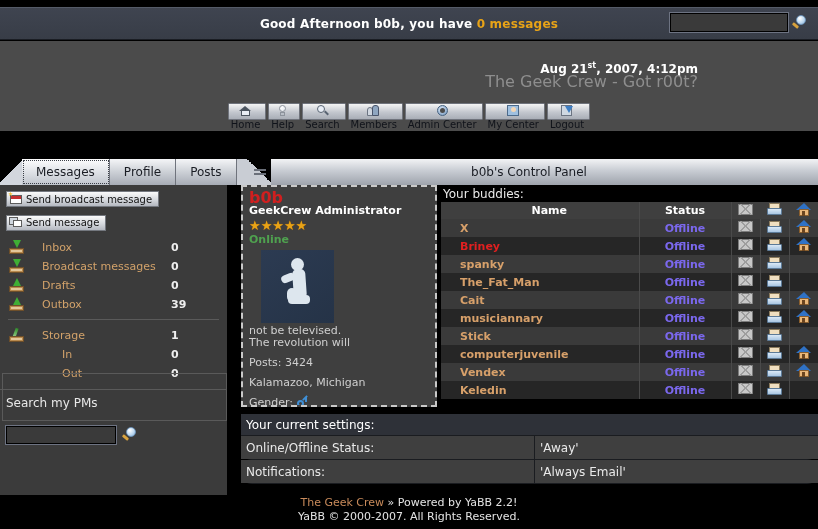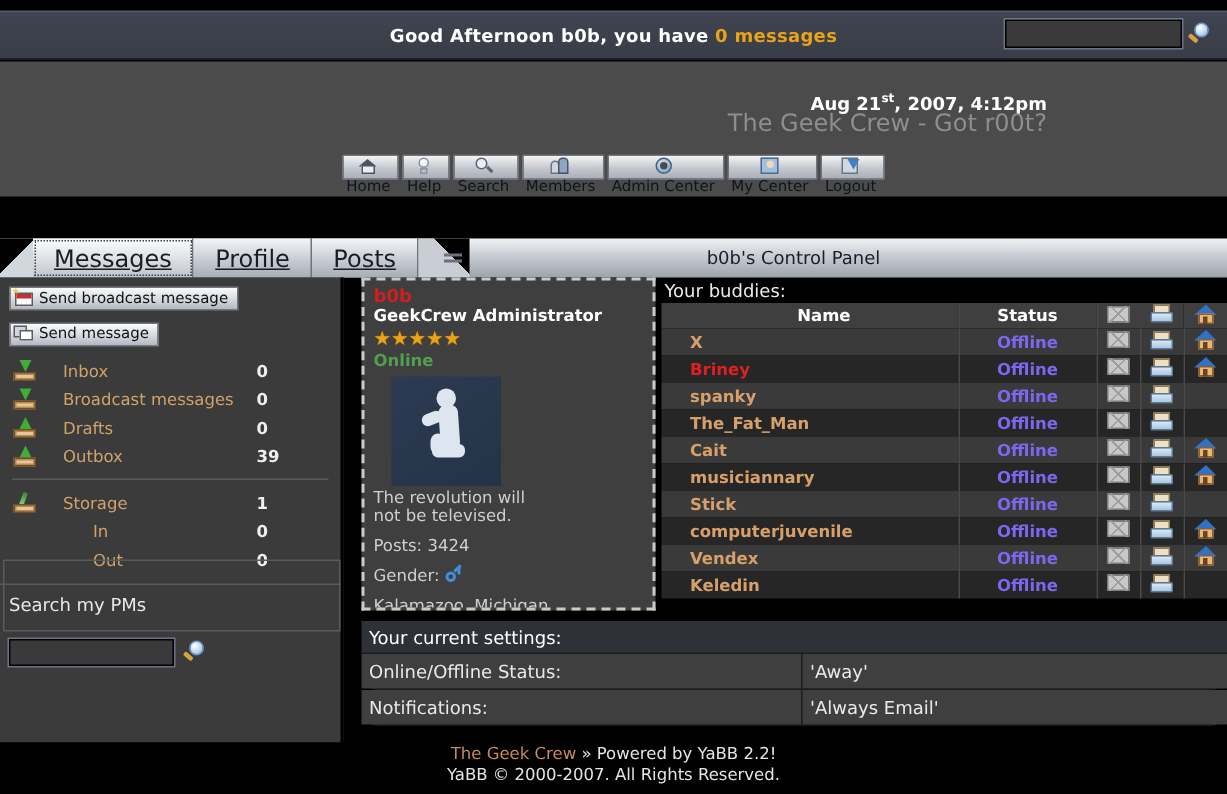--- a/index.html
+++ b/index.html
@@ -92,24 +92,23 @@
     position:absolute; left:0; top:4px; width:818px; height:26px;
     background:linear-gradient(#f2f3f5,#c8ccd3 45%,#9ea3ac);
   }
   .tabL{
     position:absolute; left:0; top:4px; width:22px; height:26px;
     background:linear-gradient(135deg,#000 0 48%,#d2d6dd 48% 100%);
   }
   .tabs{ position:absolute; left:22px; top:4px; height:26px; display:flex; align-items:stretch; }
   .tab{
     display:flex; align-items:center; padding:0 14px;
-    font-size:16px; color:#1a1d24; cursor:pointer;
+    font-size:12px; color:#1a1d24; cursor:pointer;
     background:linear-gradient(#f4f5f7,#ccd0d6 50%,#a7acb5);
     border-right:1px solid #6f737c;
-    text-decoration:underline;
   }
   .tab.active{
     background:linear-gradient(#fdfdfe,#dfe2e7 50%,#bfc4cc);
     outline:1px dotted #3b3f47; outline-offset:-2px;
     font-weight:normal;
   }
   .tabEnd{
     width:34px;
     background:linear-gradient(225deg,#000 0 40%,#c9cdd4 40% 100%);
     border-right:none;
@@ -175,21 +174,21 @@
   .sb-outline{ position:absolute; left:2px; top:188px; width:225px; height:48px; border:1px solid #5a5a5a; }
 
   
   .profile{
     position:absolute; left:241px; top:0; width:196px; height:222px;
     background:#3f3f3f;
     border:2px dashed #c9c9c9;
     padding:4px 6px;
     overflow:hidden;
   }
-  .p-name{ font-size:12px; font-weight:bold; color:#d01f1f; line-height:13px; }
+  .p-name{ font-size:16px; font-weight:bold; color:#d01f1f; line-height:13px; }
   .p-rank{ font-size:11px; font-weight:bold; color:#ffffff; line-height:14px; }
   .p-stars{ line-height:12px; margin:1px 0 0 0; }
   .p-stars span{ color:#e8a317; font-size:13px; letter-spacing:0px; text-shadow:0 0 1px #b06a00; }
   .p-online{ font-size:11px; font-weight:bold; color:#4fa14f; line-height:14px; margin-top:1px; }
   .p-avatar{
     width:73px; height:73px; margin:3px 0 2px 12px; position:relative;
     background:linear-gradient(145deg,#2c3b52,#253347);
   }
   .p-avatar .head{position:absolute;left:30px;top:8px;width:13px;height:13px;border-radius:50%;background:#dde6ee;}
   .p-avatar .torso{position:absolute;left:32px;top:19px;width:13px;height:30px;border-radius:5px;background:#dde6ee;transform:rotate(-4deg);}
@@ -443,27 +442,27 @@
       <div class="p-rank">GeekCrew Administrator</div>
       <div class="p-stars"><span>★★★★★</span></div>
       <div class="p-online">Online</div>
       <div class="p-avatar">
         <span class="head"></span>
           <span class="arm"></span>
           <span class="torso"></span>
           <span class="knee"></span>
           <span class="leg"></span>
       </div>
+      <div class="p-sig">not be televised.</div>
       <div class="p-sig">The revolution will</div>
-      <div class="p-sig">not be televised.</div>
       <div class="p-meta">Posts: 3424</div>
+      <div class="p-meta">Kalamazoo, Michigan</div>
       <div class="p-meta"><span>Gender:</span>
         <span class="gender-ico"><span class="cir"></span><span class="ar"></span><span class="ar2"></span></span>
       </div>
-      <div class="p-meta">Kalamazoo, Michigan</div>
     </div>
 
     <div class="buddies">
       <div class="b-title">Your buddies:</div>
       <table class="bt">
         <thead>
           <tr>
             <th class="c-name" style="text-align:center">Name</th>
             <th class="c-status">Status</th>
             <th class="th-ic"><span class="ic-mail"><span class="bd"></span><span class="fl"></span></span></th>

